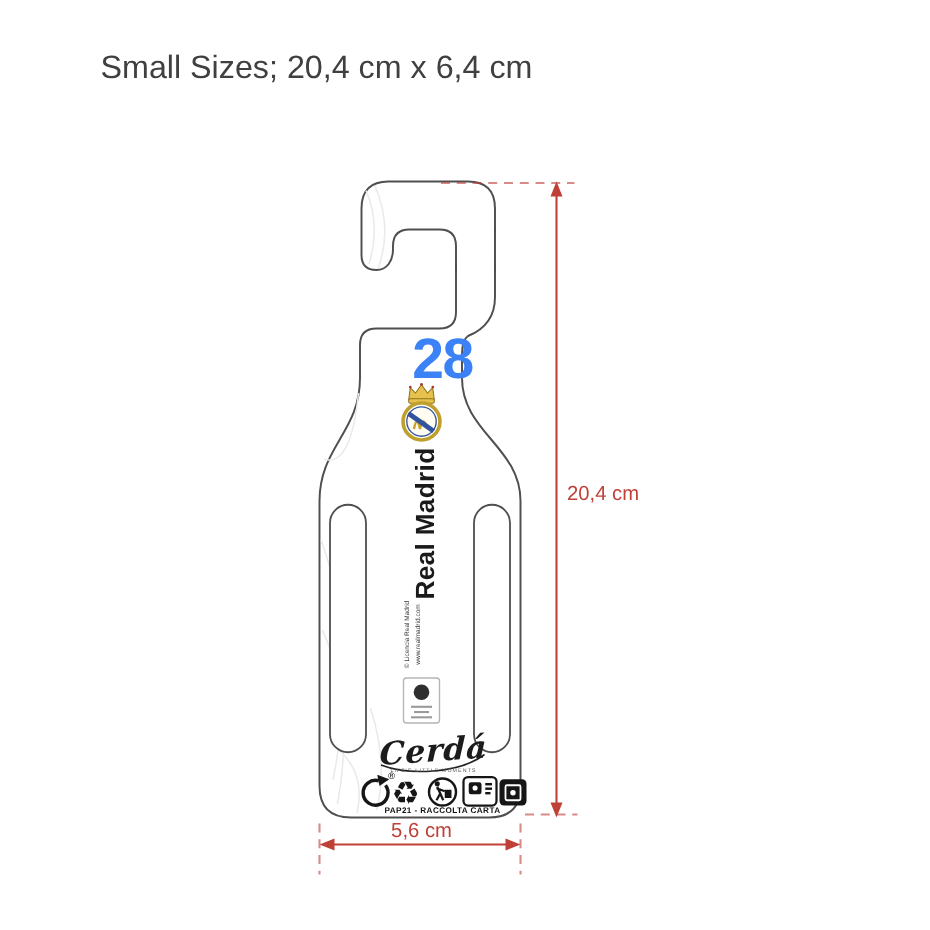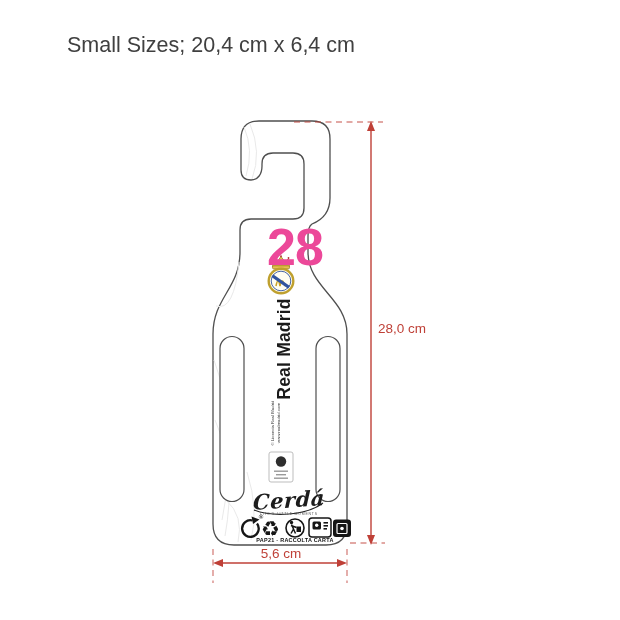--- a/index.html
+++ b/index.html
@@ -2,22 +2,22 @@
 <html style="--accent: #bf4037;"><head>
 <meta charset="utf-8">
 <style>
   html,body{margin:0;padding:0;background:#fff;}
   .canvas{position:relative;width:620px;height:620px;background:#fff;overflow:hidden;
           font-family:"Liberation Sans",sans-serif;color:#161616;}
   .canvas svg{position:absolute;left:0;top:0;}
   .abs{position:absolute;white-space:nowrap;}
   .hdr{left:52px;font-size:21.5px;color:#404040;margin-left:15px;}
   .l1{top:33px;} .l2{top:61px;}
-  .num{left:295px;top:221px;transform:translateX(-50%);font-size:52px;font-weight:700;
-       line-height:1;letter-spacing:-1px;color:#ec4899;}
+  .num{left:295px;top:221px;transform:translateX(-50%);font-size:38px;font-weight:700;
+       line-height:1;letter-spacing:-1px;color:#3b82f6;}
   .team{left:284px;top:349px;transform:translate(-50%,-50%) rotate(-90deg);
         font-size:17.5px;font-weight:700;color:#1a1a1a;letter-spacing:.2px;}
   .lic{left:276px;top:423px;transform:translate(-50%,-50%) rotate(-90deg) scale(.62);
        font-size:7px;line-height:1.55;color:#333;text-align:center;}
   .brand{left:289px;top:500px;transform:translate(-50%,-50%) rotate(-4deg) skewX(-6deg);
          font-family:"DejaVu Serif",serif;font-style:italic;font-weight:700;
          font-size:21px;letter-spacing:.5px;color:#1c1c1c;}
   .tagline{left:289px;top:514px;transform:translate(-50%,-50%) scale(.5);
            font-size:7px;letter-spacing:1.5px;color:#555;}
   .pap{left:295px;top:540px;transform:translate(-50%,-50%) scale(.68);
@@ -146,15 +146,15 @@
   <div class="abs hdr l1">Small Sizes; 20,4 cm x 6,4 cm</div>
   <div class="abs num">28</div>
   <div class="abs team">Real Madrid</div>
   <div class="abs lic">
     <div>© Licencia Real Madrid</div>
     <div>www.realmadrid.com</div>
   </div>
   <div class="abs brand">Cerdá</div>
   <div class="abs tagline">LIFE'S LITTLE MOMENTS</div>
   <div class="abs pap">PAP21 - RACCOLTA CARTA</div>
-  <div class="abs dim dimh">28,0 cm</div>
+  <div class="abs dim dimh">20,4 cm</div>
   <div class="abs dim dimw">5,6 cm</div>
 </div>
 
 </body></html>

